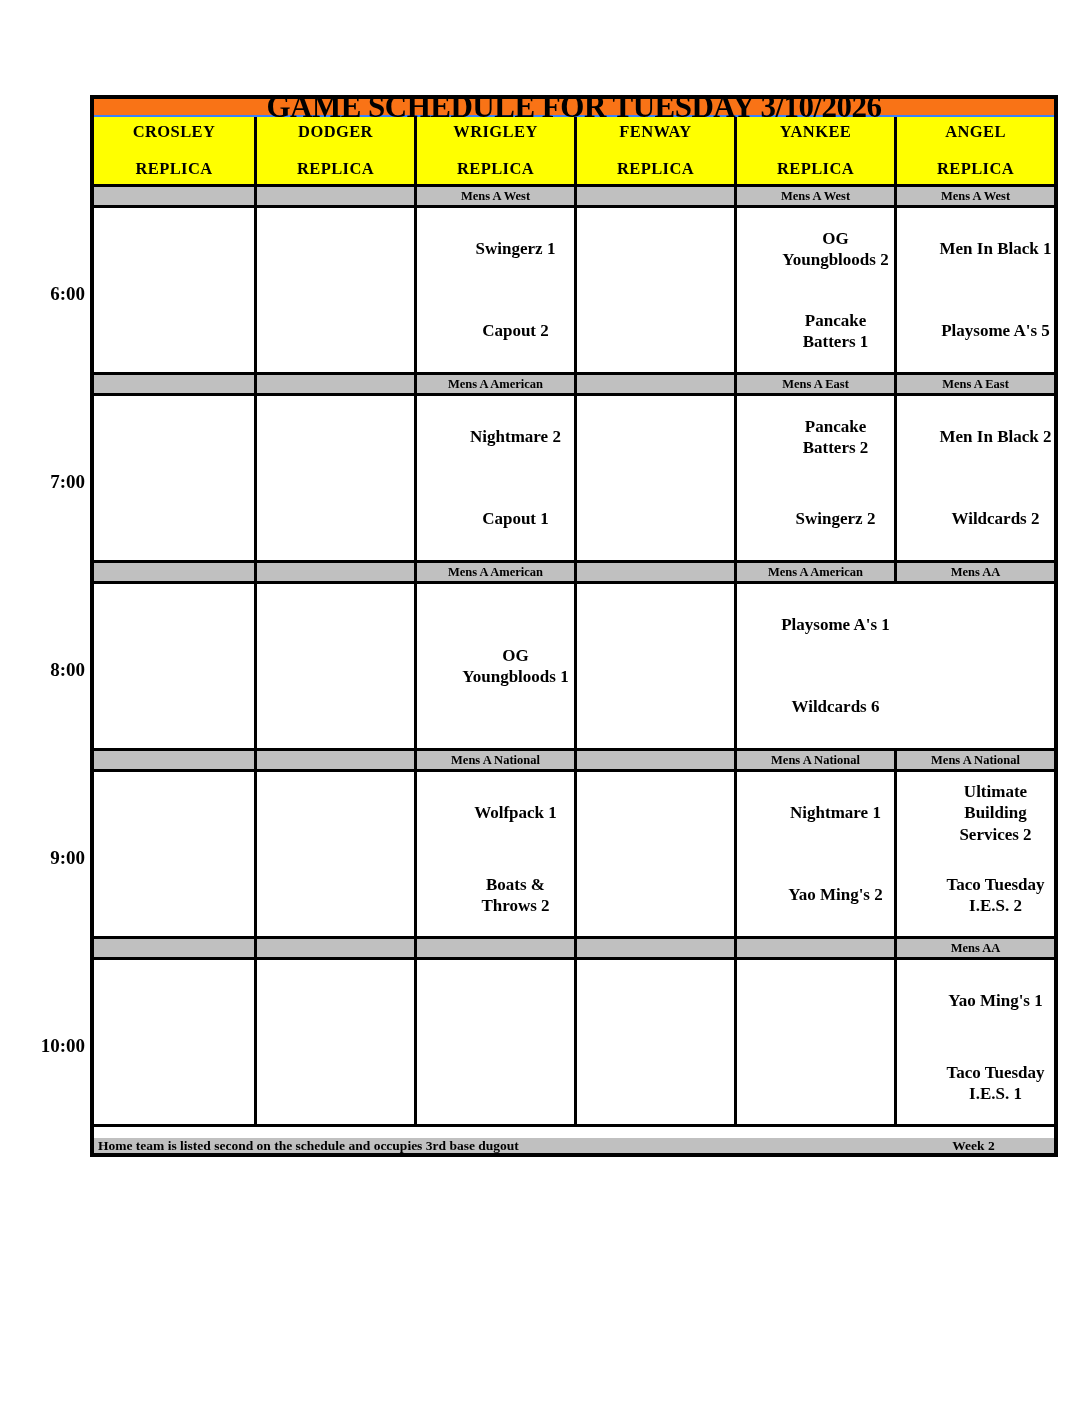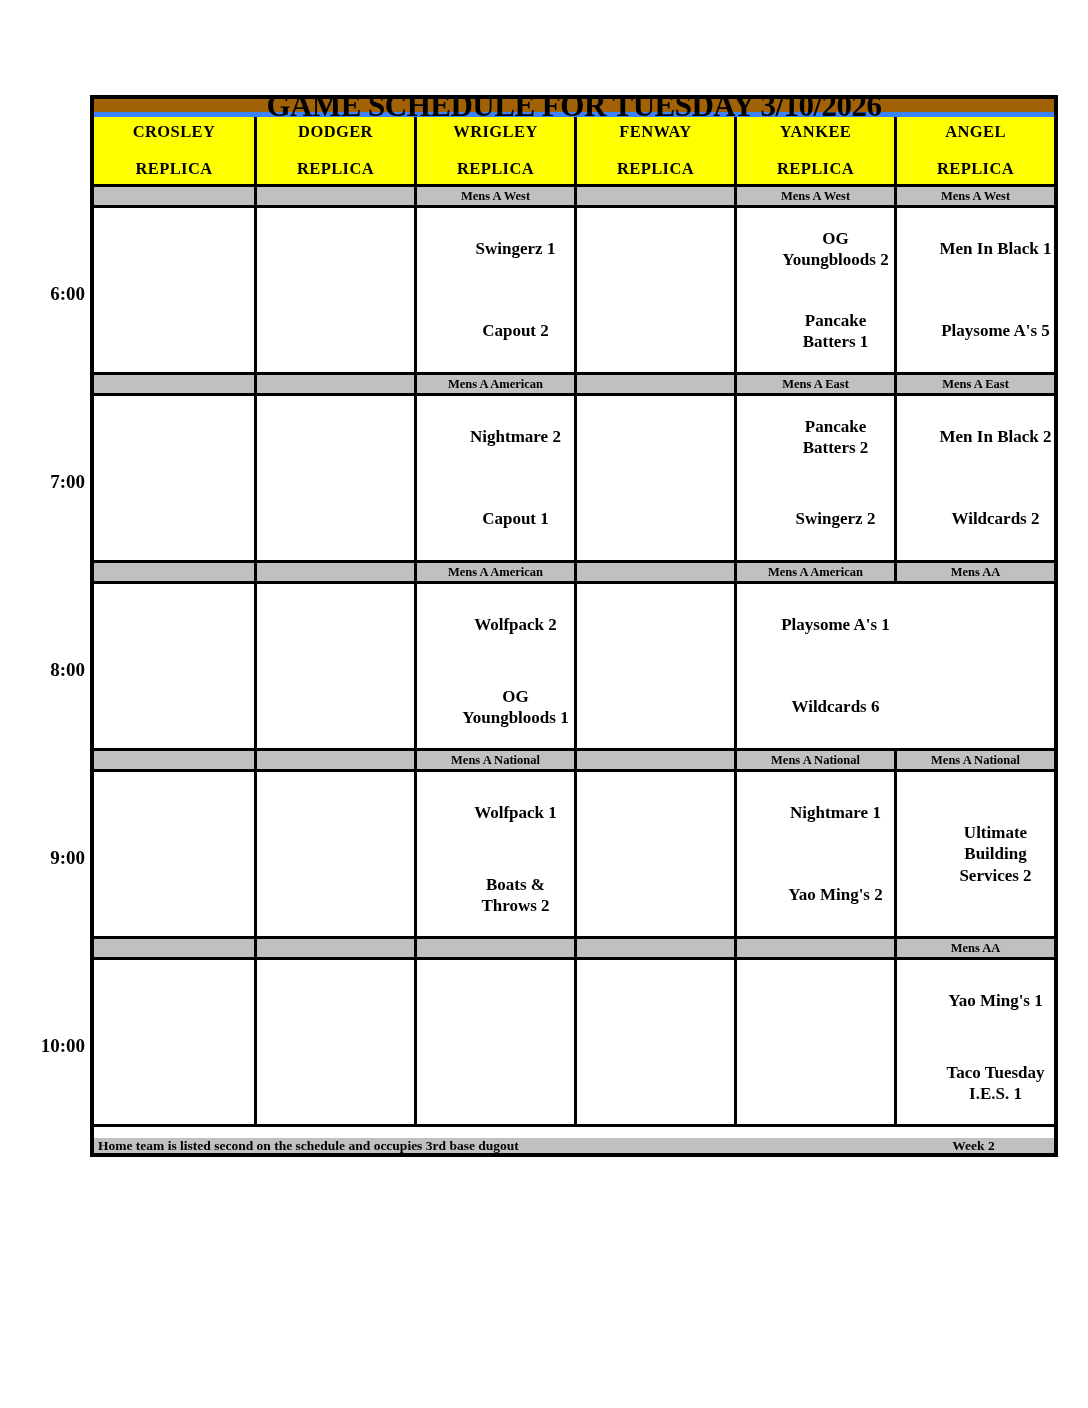--- a/index.html
+++ b/index.html
@@ -28,22 +28,22 @@
     top: 95px;
     width: 968px;
     border: 4px solid #000000;
     background: #ffffff;
     box-sizing: border-box;
   }
   .schedule-table * { box-sizing: border-box; }
 
   .title-row {
     height: 18px;
-    background: #a16207;
-    border-bottom: 5px solid #3b82f6;
+    background: #f97316;
+    border-bottom: 2px solid #3b82f6;
     display: flex;
     align-items: center;
     justify-content: center;
     font-size: 31px;
     letter-spacing: -0.5px;
     white-space: nowrap;
   }
   .header-row {
     display: grid;
     grid-template-columns: repeat(6, 1fr);
@@ -248,21 +248,20 @@
         <div class="game-row">
           <div class="game-cell">
             <div class="team away"></div>
             <div class="team home"></div>
           </div>
           <div class="game-cell">
             <div class="team away"></div>
             <div class="team home"></div>
           </div>
           <div class="game-cell">
-            <div class="team away">Wolfpack 2</div>
             <div class="team home">OG Youngbloods 1</div>
           </div>
           <div class="game-cell">
             <div class="team away"></div>
             <div class="team home"></div>
           </div>
           <div class="game-cell">
             <div class="team away">Playsome A's 1</div>
             <div class="team home">Wildcards 6</div>
           </div>
@@ -291,20 +290,21 @@
           <div class="game-cell">
             <div class="team away"></div>
             <div class="team home"></div>
           </div>
           <div class="game-cell">
             <div class="team away">Nightmare 1</div>
             <div class="team home">Yao Ming's 2</div>
           </div>
           <div class="game-cell">
             <div class="team away">Ultimate Building Services 2</div>
+            <div class="team home">Taco Tuesday I.E.S. 2</div>
           </div>
         </div>
         <div class="division-row">
           <div class="division-cell"></div>
           <div class="division-cell"></div>
           <div class="division-cell"></div>
           <div class="division-cell"></div>
           <div class="division-cell"></div>
           <div class="division-cell">Mens AA</div>
         </div>

